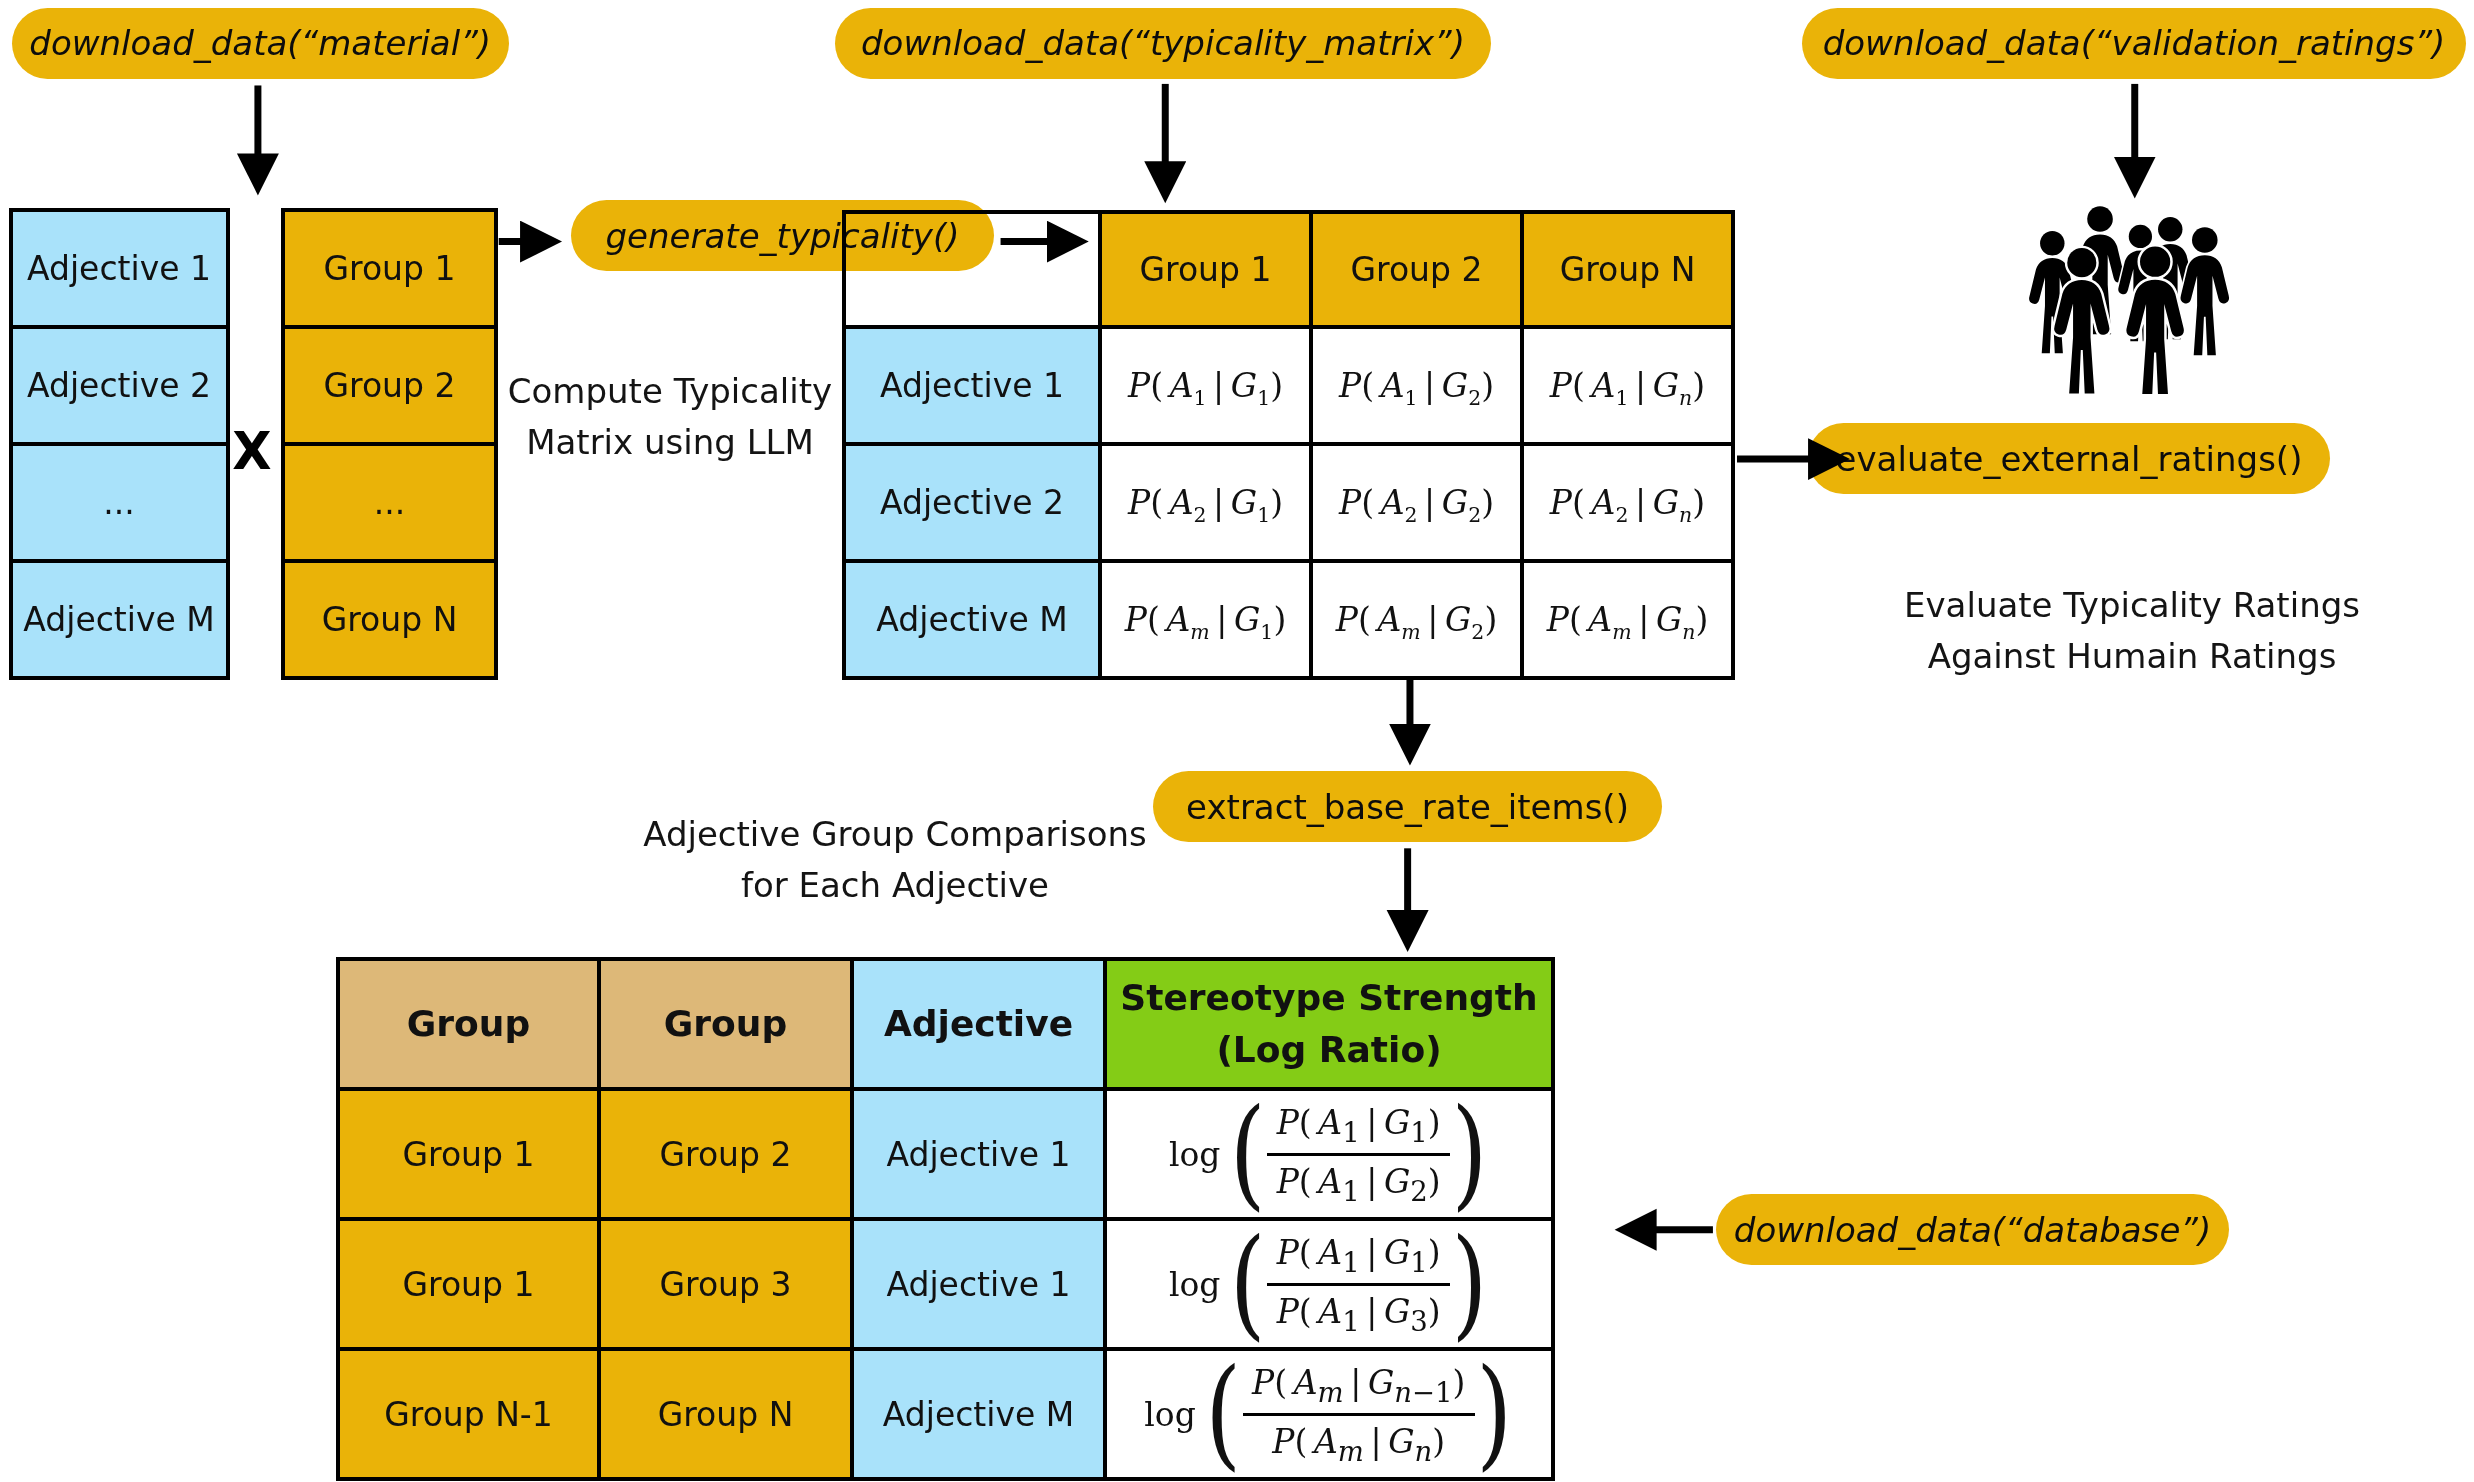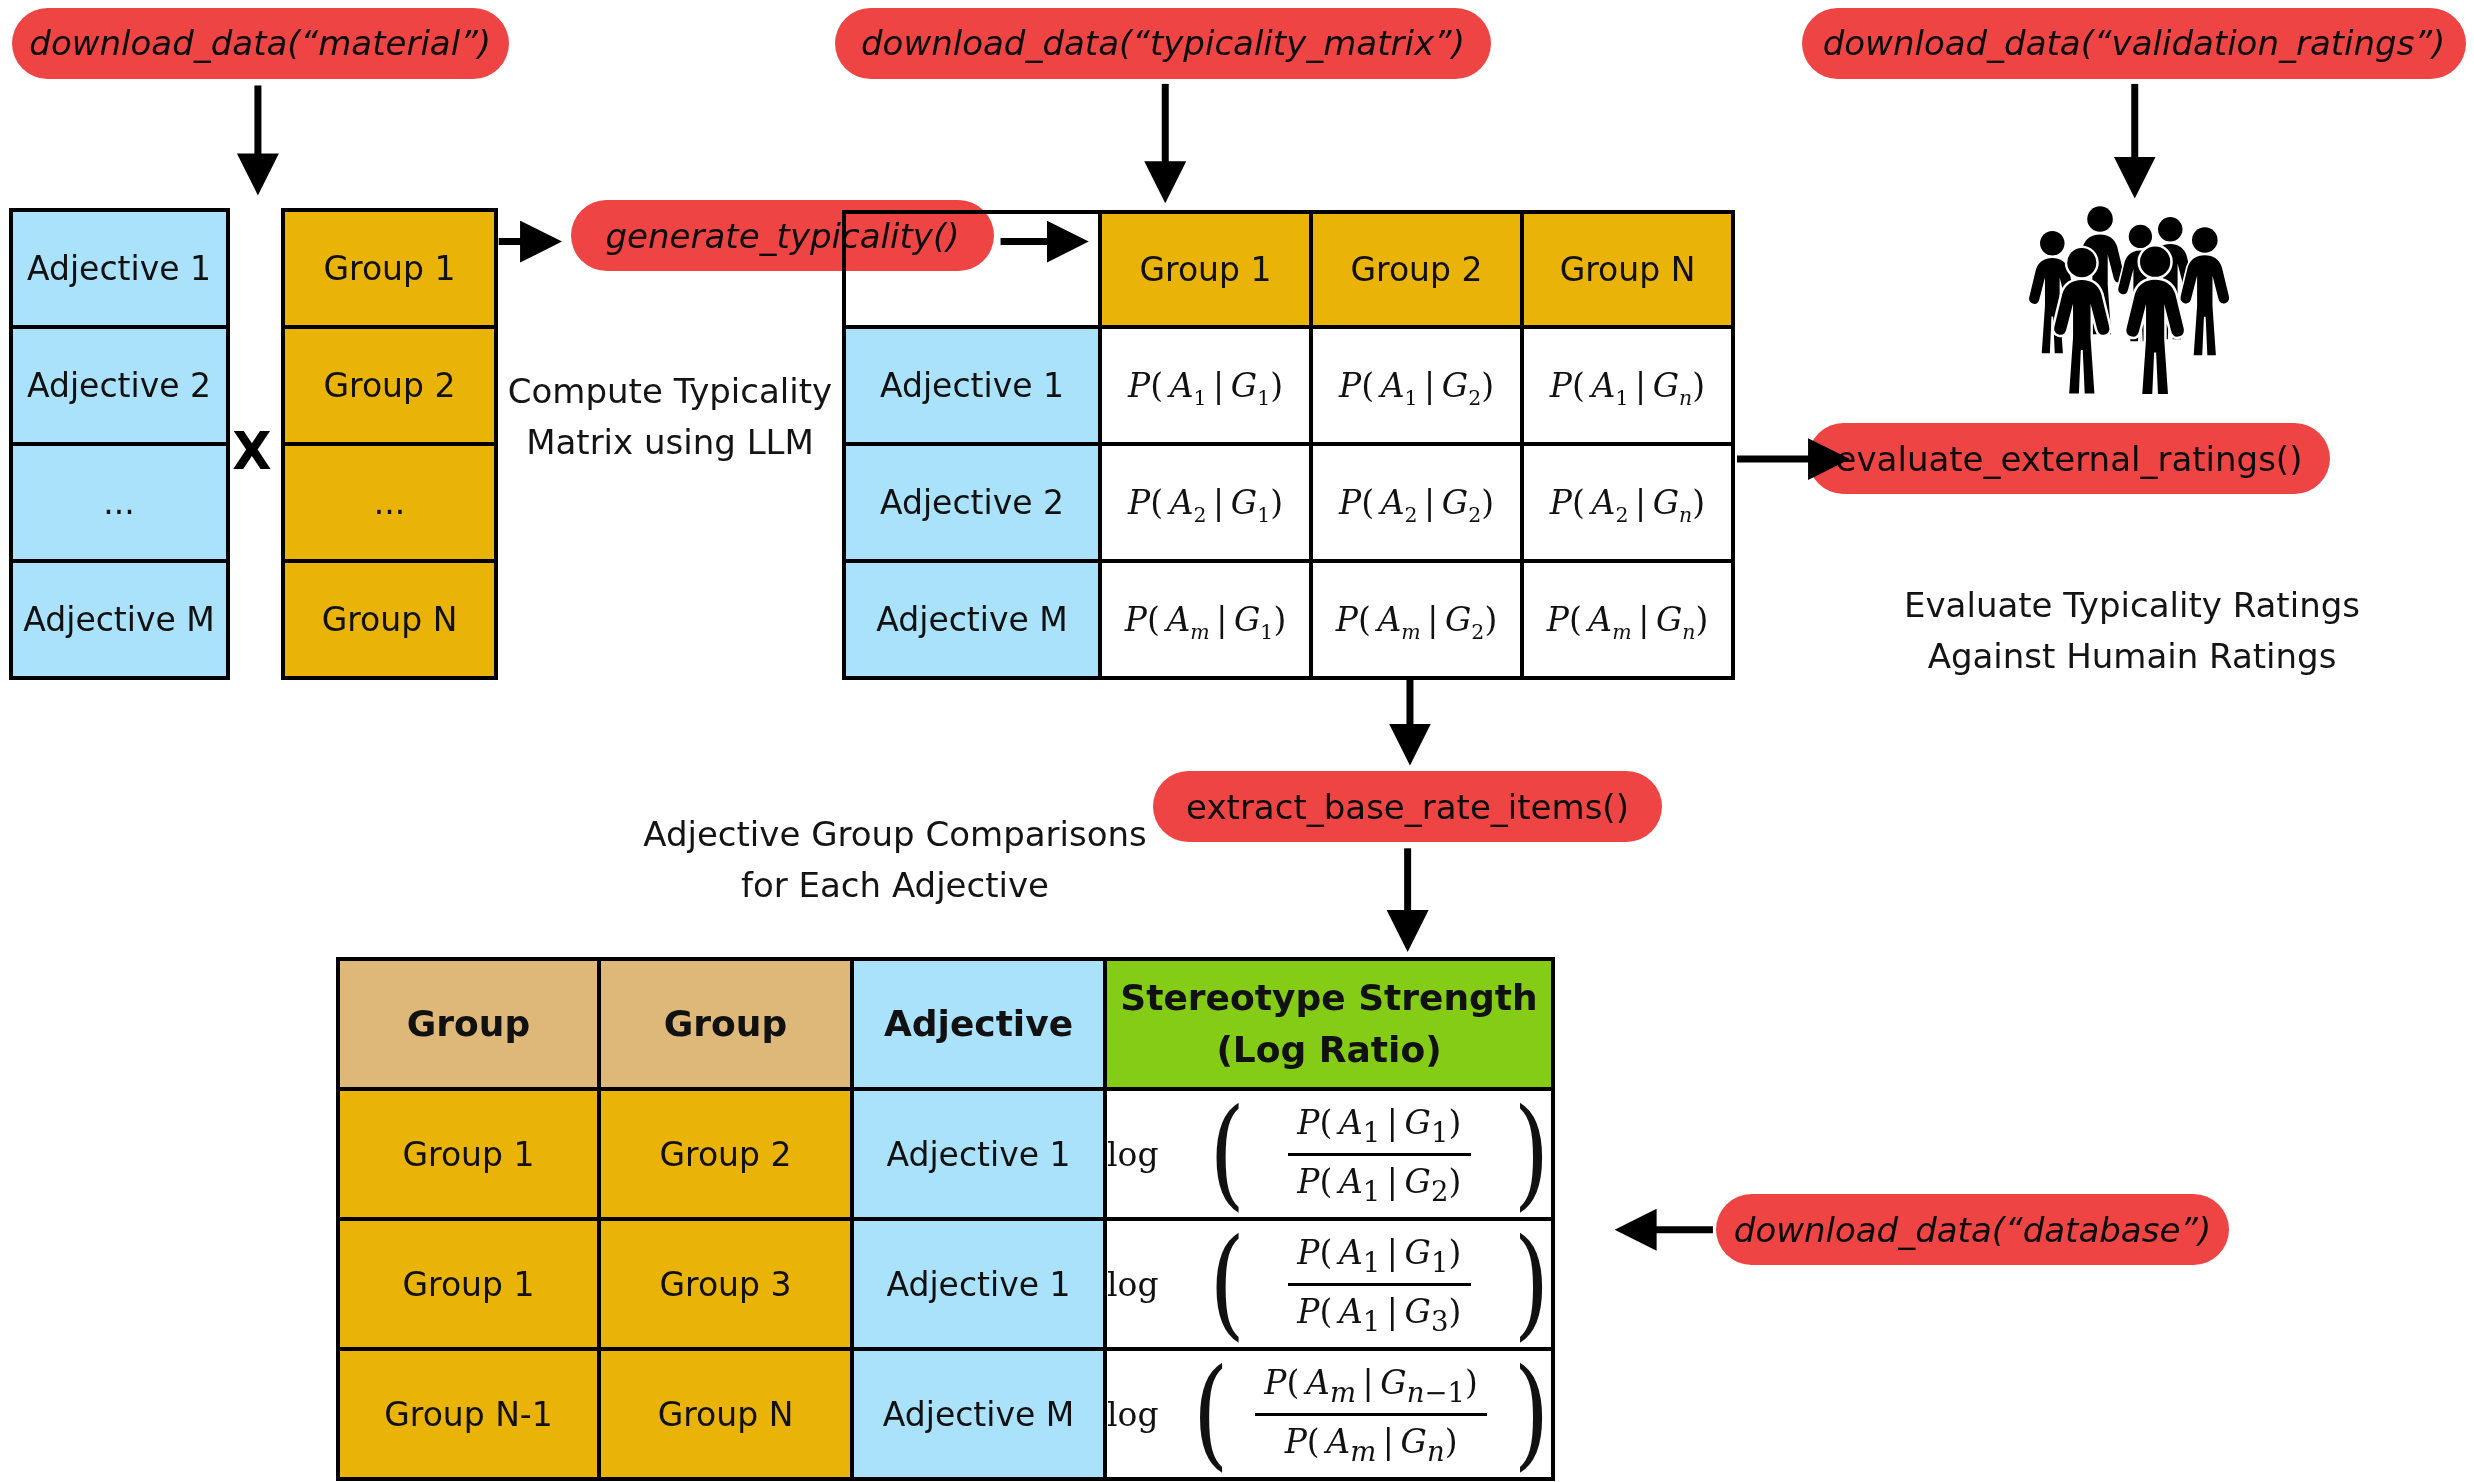--- a/index.html
+++ b/index.html
@@ -9,21 +9,21 @@
     height:1483px;
     background:#ffffff;
     font-family:"DejaVu Sans","Liberation Sans",sans-serif;
     color:#111;
     overflow:hidden;
   }
   
   .pill{
     position:absolute;
     height:71px;
-    background:#ef4444;
+    background:#eab308;
     border-radius:36px;
     display:flex;
     align-items:center;
     justify-content:center;
     font-size:34px;
     white-space:nowrap;
     color:#0d0d0d;
   }
   .pill.italic{font-style:italic;}
   
@@ -70,21 +70,21 @@
   
   .math{
     font-family:"DejaVu Serif","Liberation Serif",serif;
     font-size:36px;
   }
   .math i{font-style:italic;}
   .math sub{font-size:62%;line-height:0;}
   .log-cell-inner{
     display:flex;
     align-items:center;
-    justify-content:space-between;
+    justify-content:center;
     font-family:"DejaVu Serif","Liberation Serif",serif;
     font-size:33px;
   }
   .mop{margin-right:7.8px;font-style:normal;}
   .bigparen{
     font-size:92px;
     line-height:0.9;
     display:inline-block;
     transform:scaleY(1.30);
     font-weight:400;

